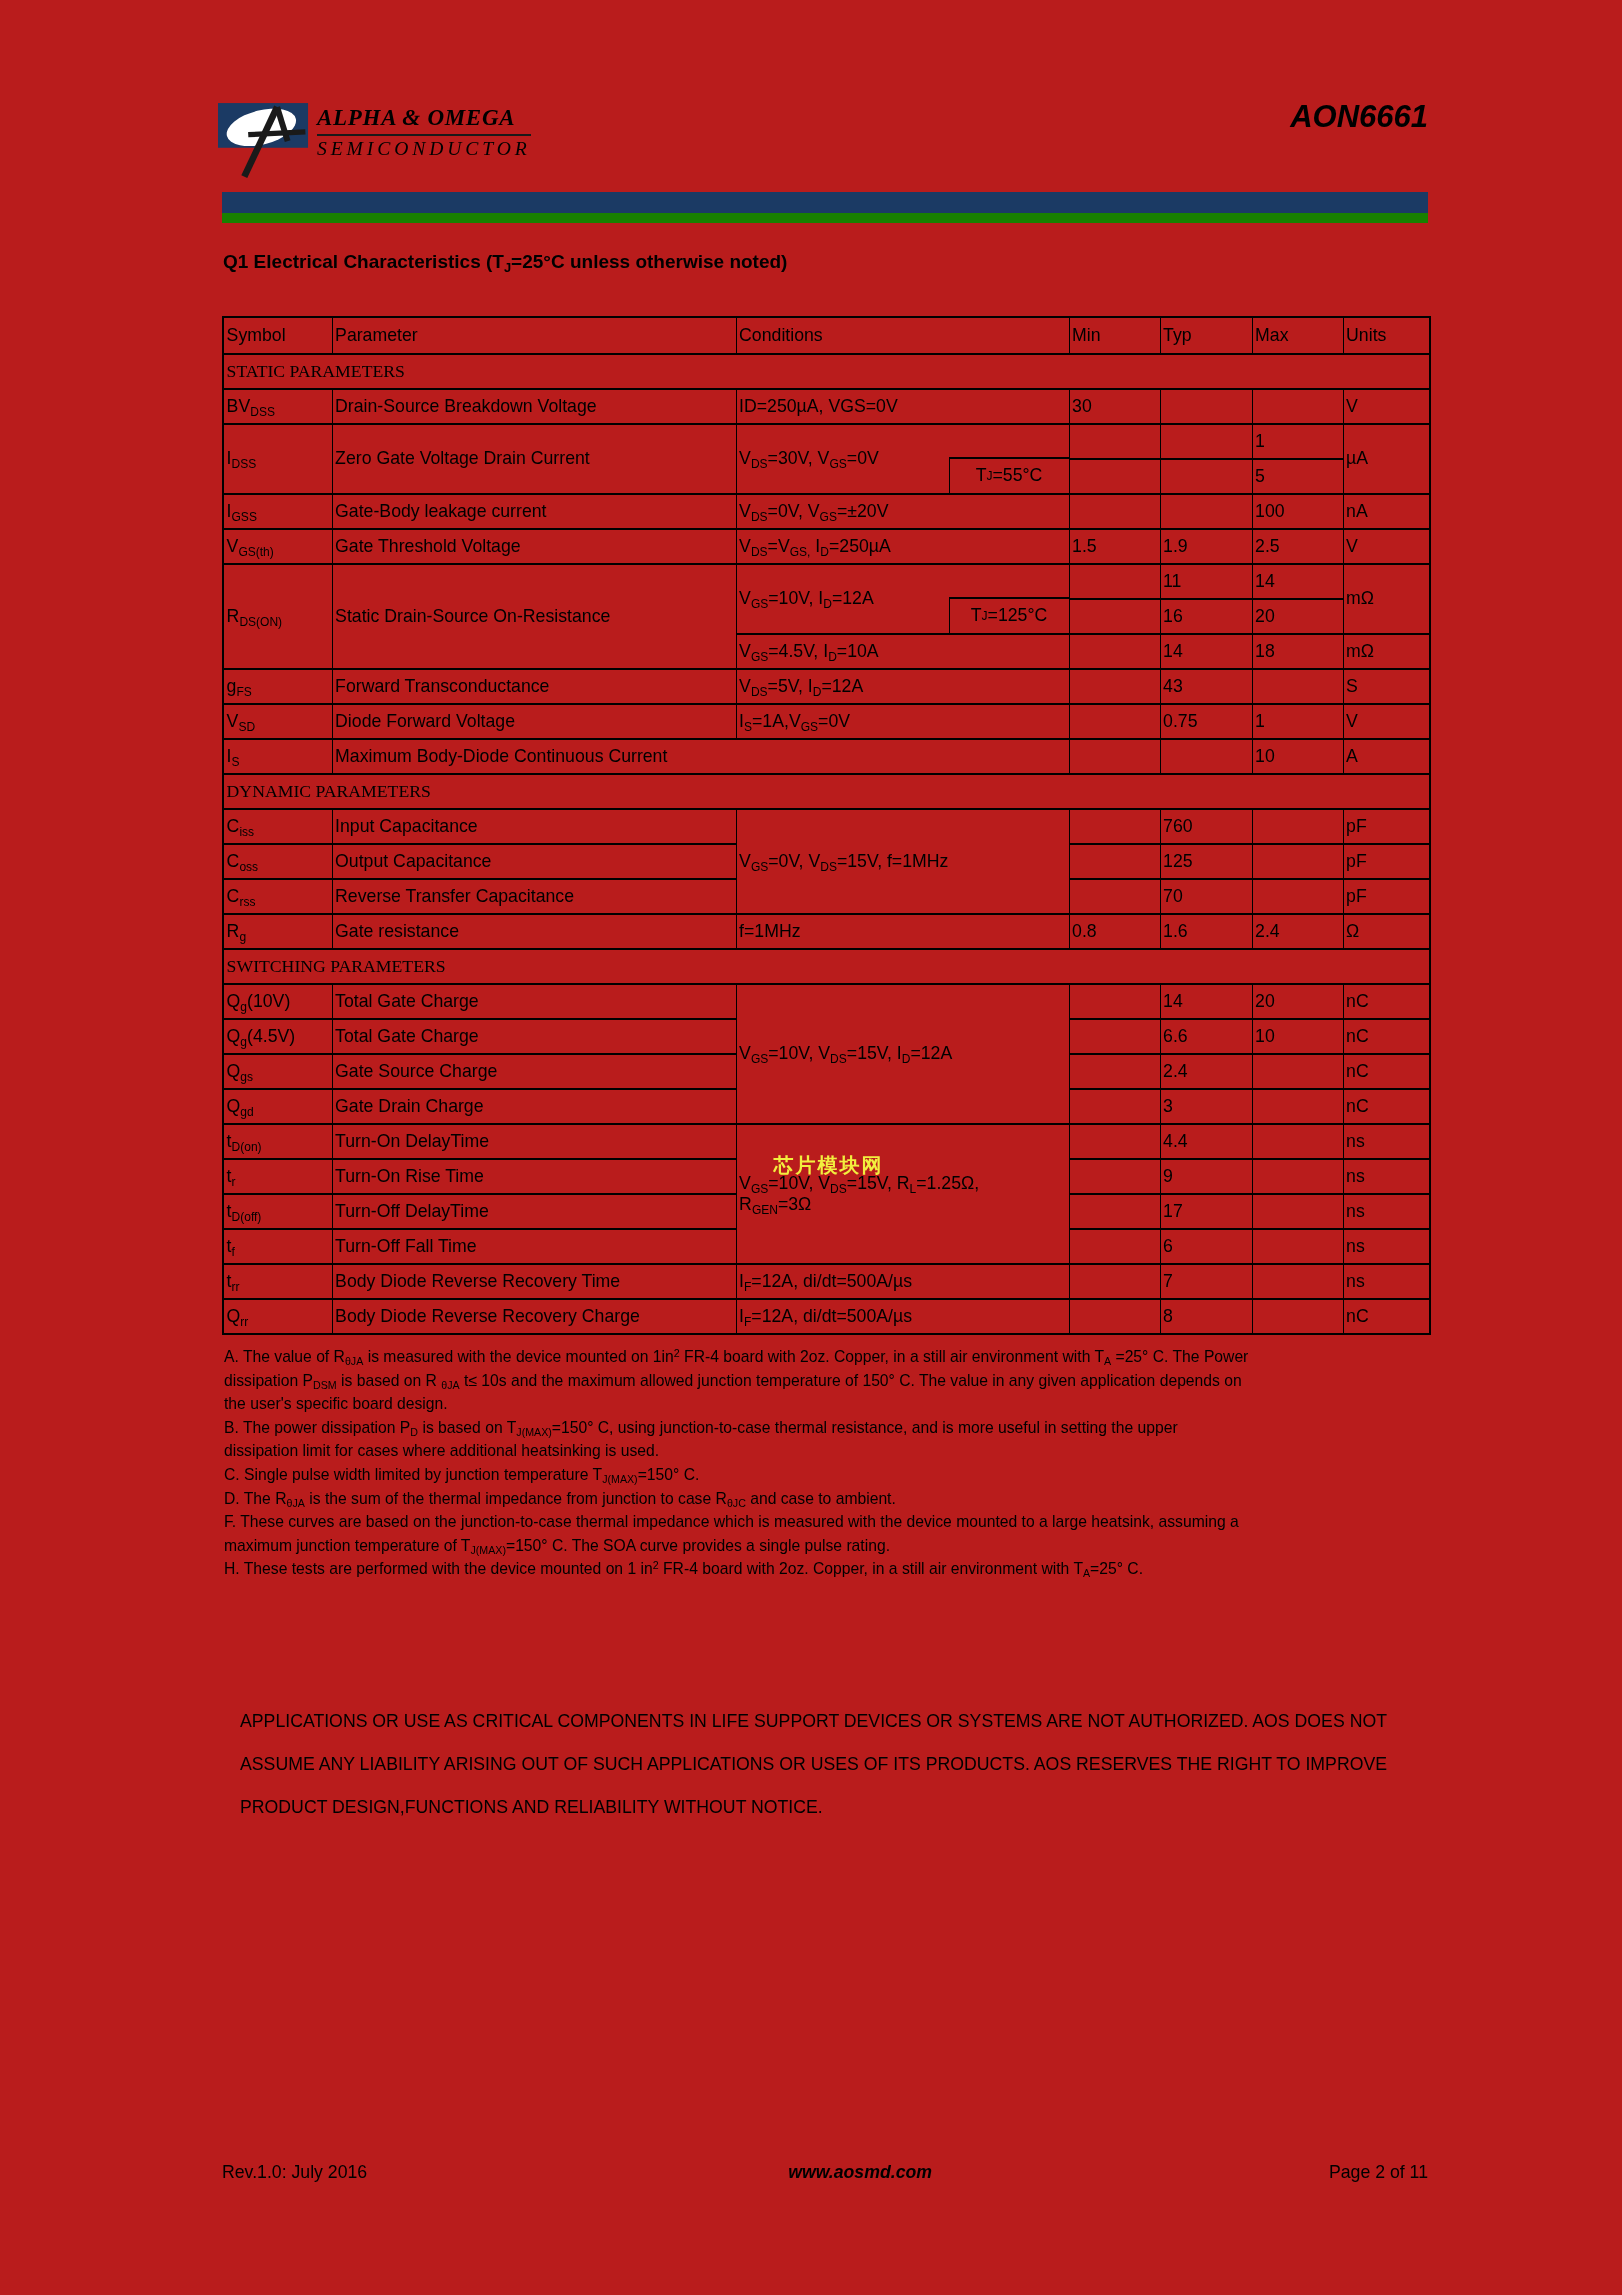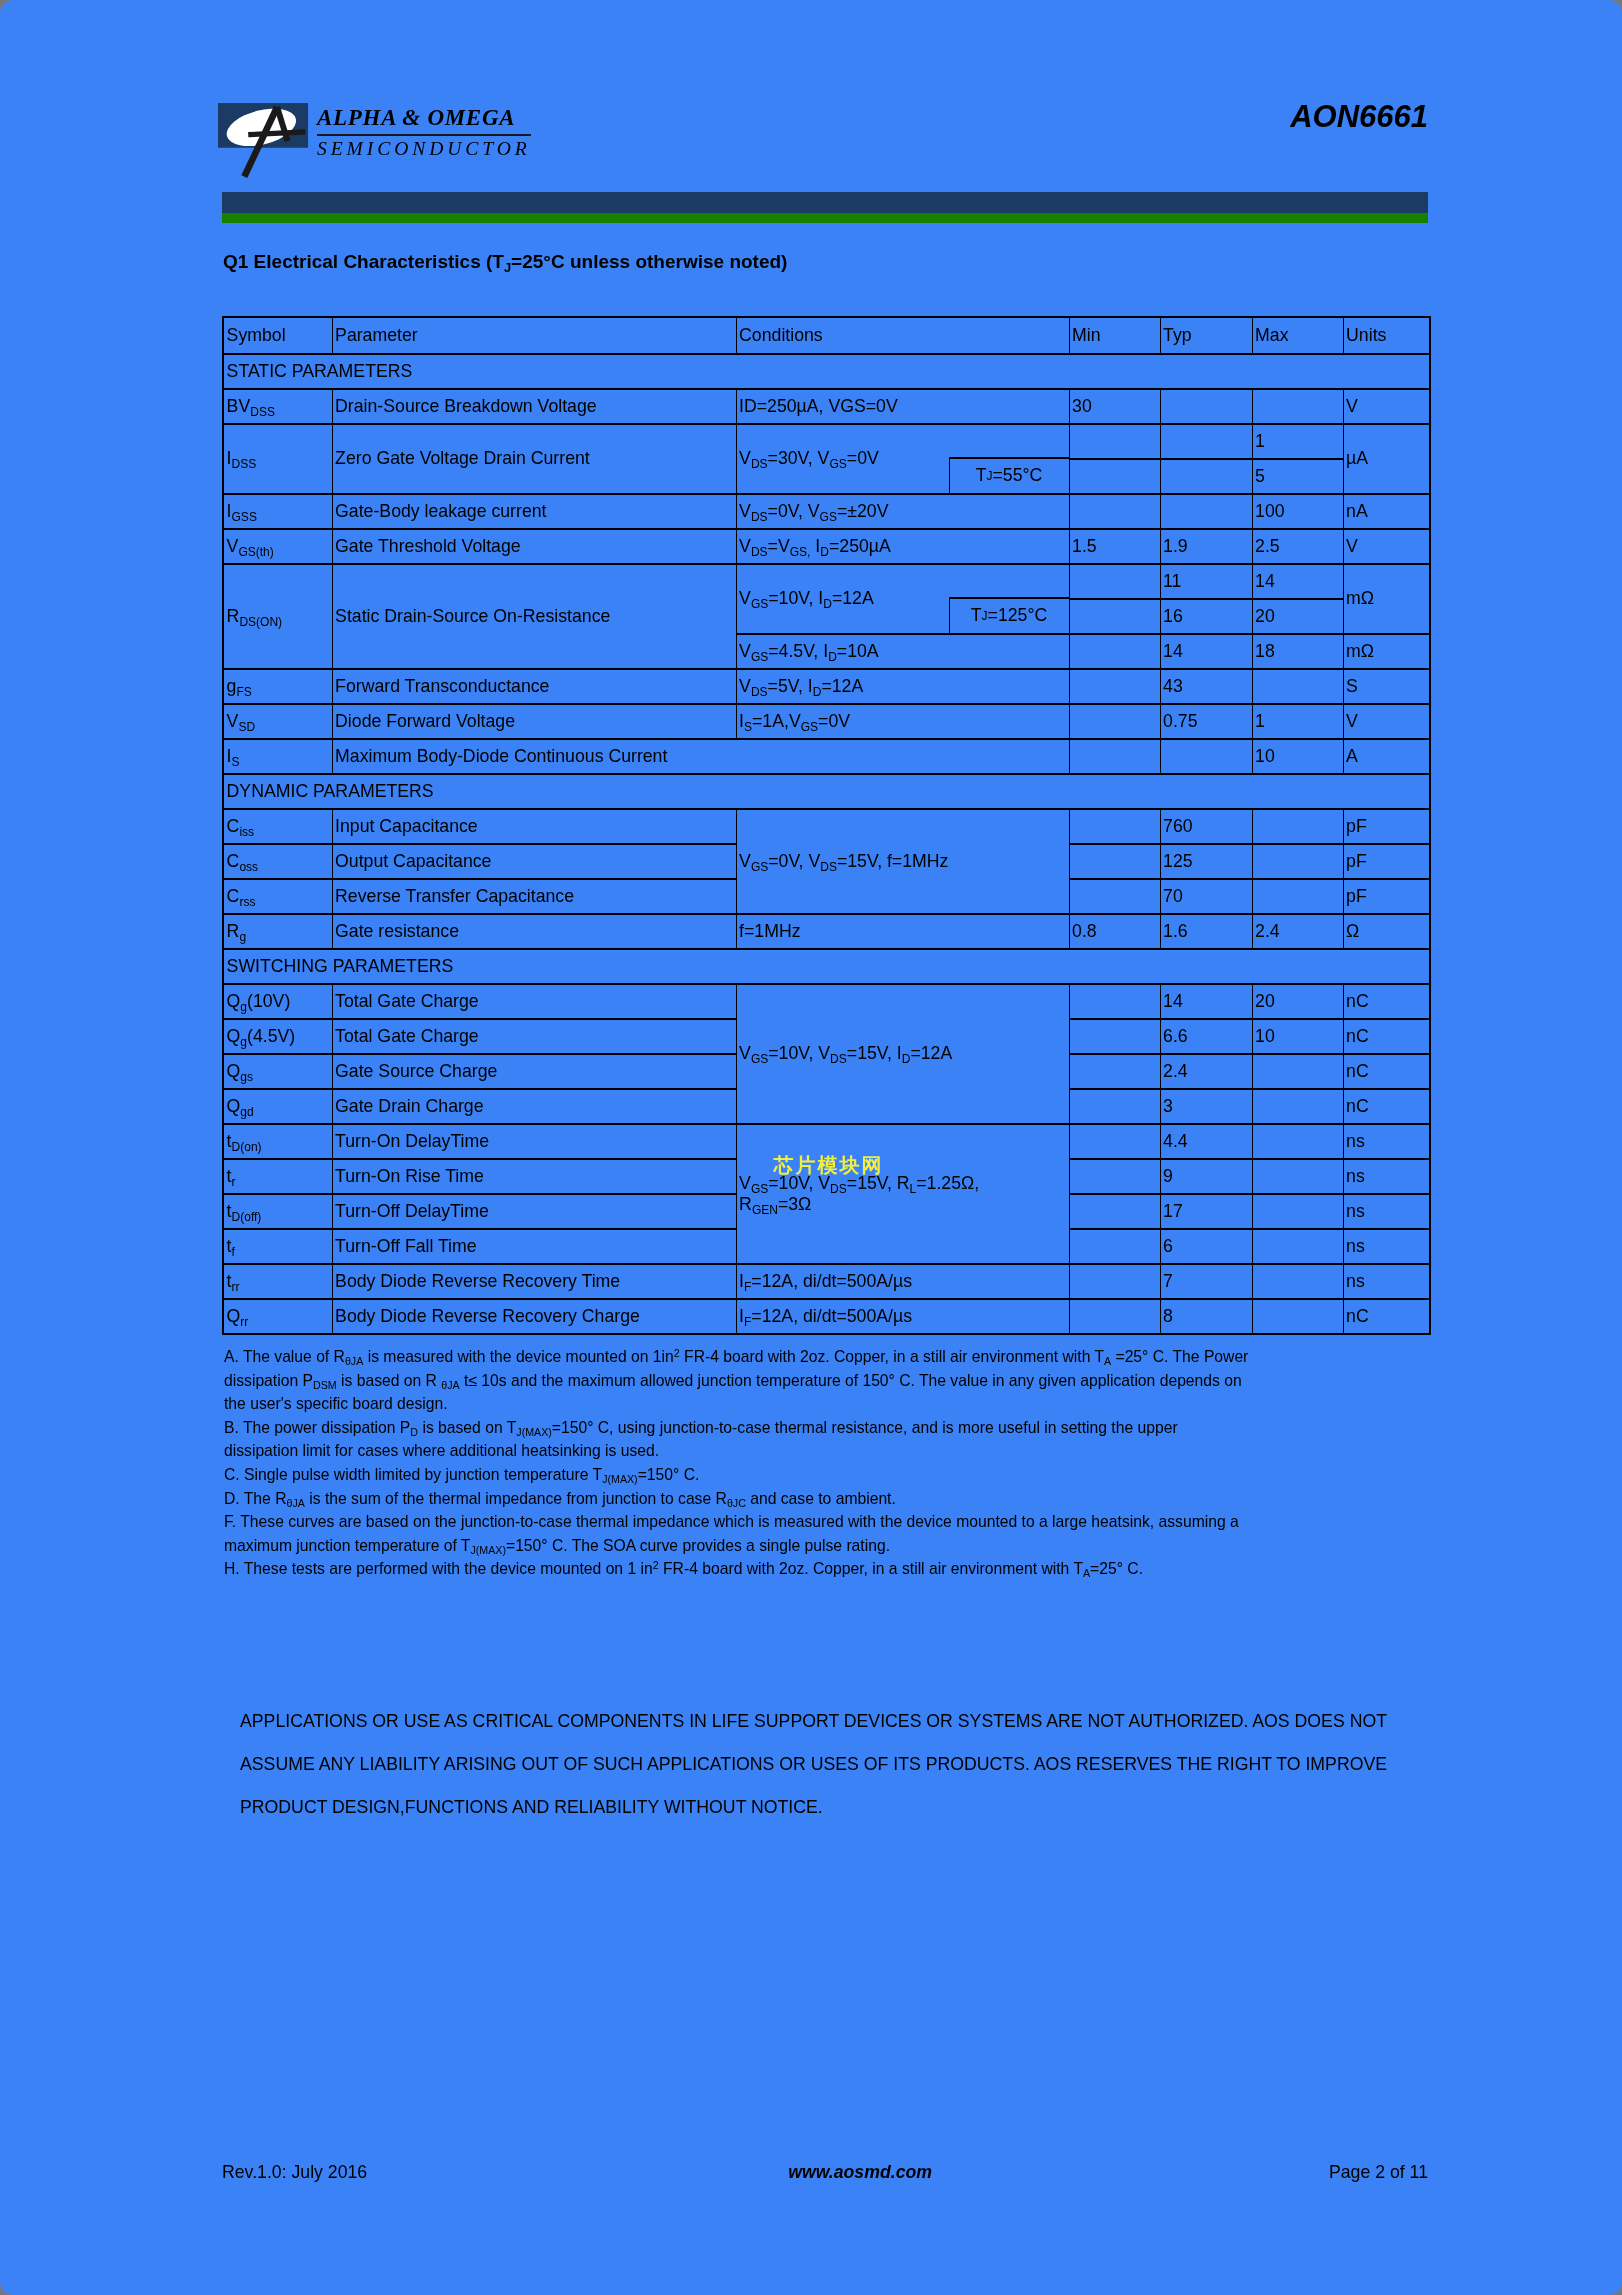--- a/index.html
+++ b/index.html
@@ -5,25 +5,24 @@
   :root{
     --navy:#1b3a64;
     --green:#188000;
     --wm:#f2ef3e;
     --ink:#000;
   }
   html,body{margin:0;padding:0;background:#777;}
   .page{
     position:relative;
     width:1622px;height:2295px;
-    background:#3b82f6;
+    background:#b91c1c;
     font-family:"Liberation Sans", sans-serif;
     color:var(--ink);
     overflow:hidden;
-    border-radius:13px;
   }
   
   .logo{position:absolute;left:218px;top:103px;width:92px;height:79px;}
   .brand{position:absolute;left:317px;top:105px;font-family:"Liberation Serif", serif;}
   .brand-top{
     font-size:23px;font-weight:bold;font-style:italic;letter-spacing:0.7px;
     border-bottom:2.6px solid #191919;padding-bottom:3.3px;white-space:nowrap;
   }
   .brand-bottom{
     font-size:19.6px;font-style:italic;letter-spacing:3.9px;margin-top:2px;white-space:nowrap;
@@ -51,21 +50,21 @@
   table.spec{border:2.6px solid #000;padding-left:44px;}
   sub{font-size:68%;vertical-align:-0.3em;line-height:0;}
   sup{font-size:68%;vertical-align:0.45em;line-height:0;}
   tr.hrow{height:37px;}
   tr.r{height:35px;}
   .th{font-weight:bold;}
   .cen{text-align:center;}
   .sym{padding-left:5.2px;}
   .par{padding-left:7.9px;}
   .cond{padding-left:6.5px;}
-  .sec{font-weight:bold;padding-left:3.9px;}
+  .sec{font-weight:bold;padding-left:3.9px;font-family:Liberation Serif, serif;}
   .vtop{vertical-align:top;padding-top:5.2px;}
   .rel{position:relative;}
   .inset{
     position:absolute;right:0;bottom:0;width:119px;height:34px;
     border-top:2px solid #000;border-left:1.3px solid #000;
     display:flex;align-items:center;justify-content:center;
   }
   .wm{
     position:absolute;left:37px;top:27.5px;
     font-size:20px;font-weight:bold;color:var(--wm);letter-spacing:2px;white-space:nowrap;

